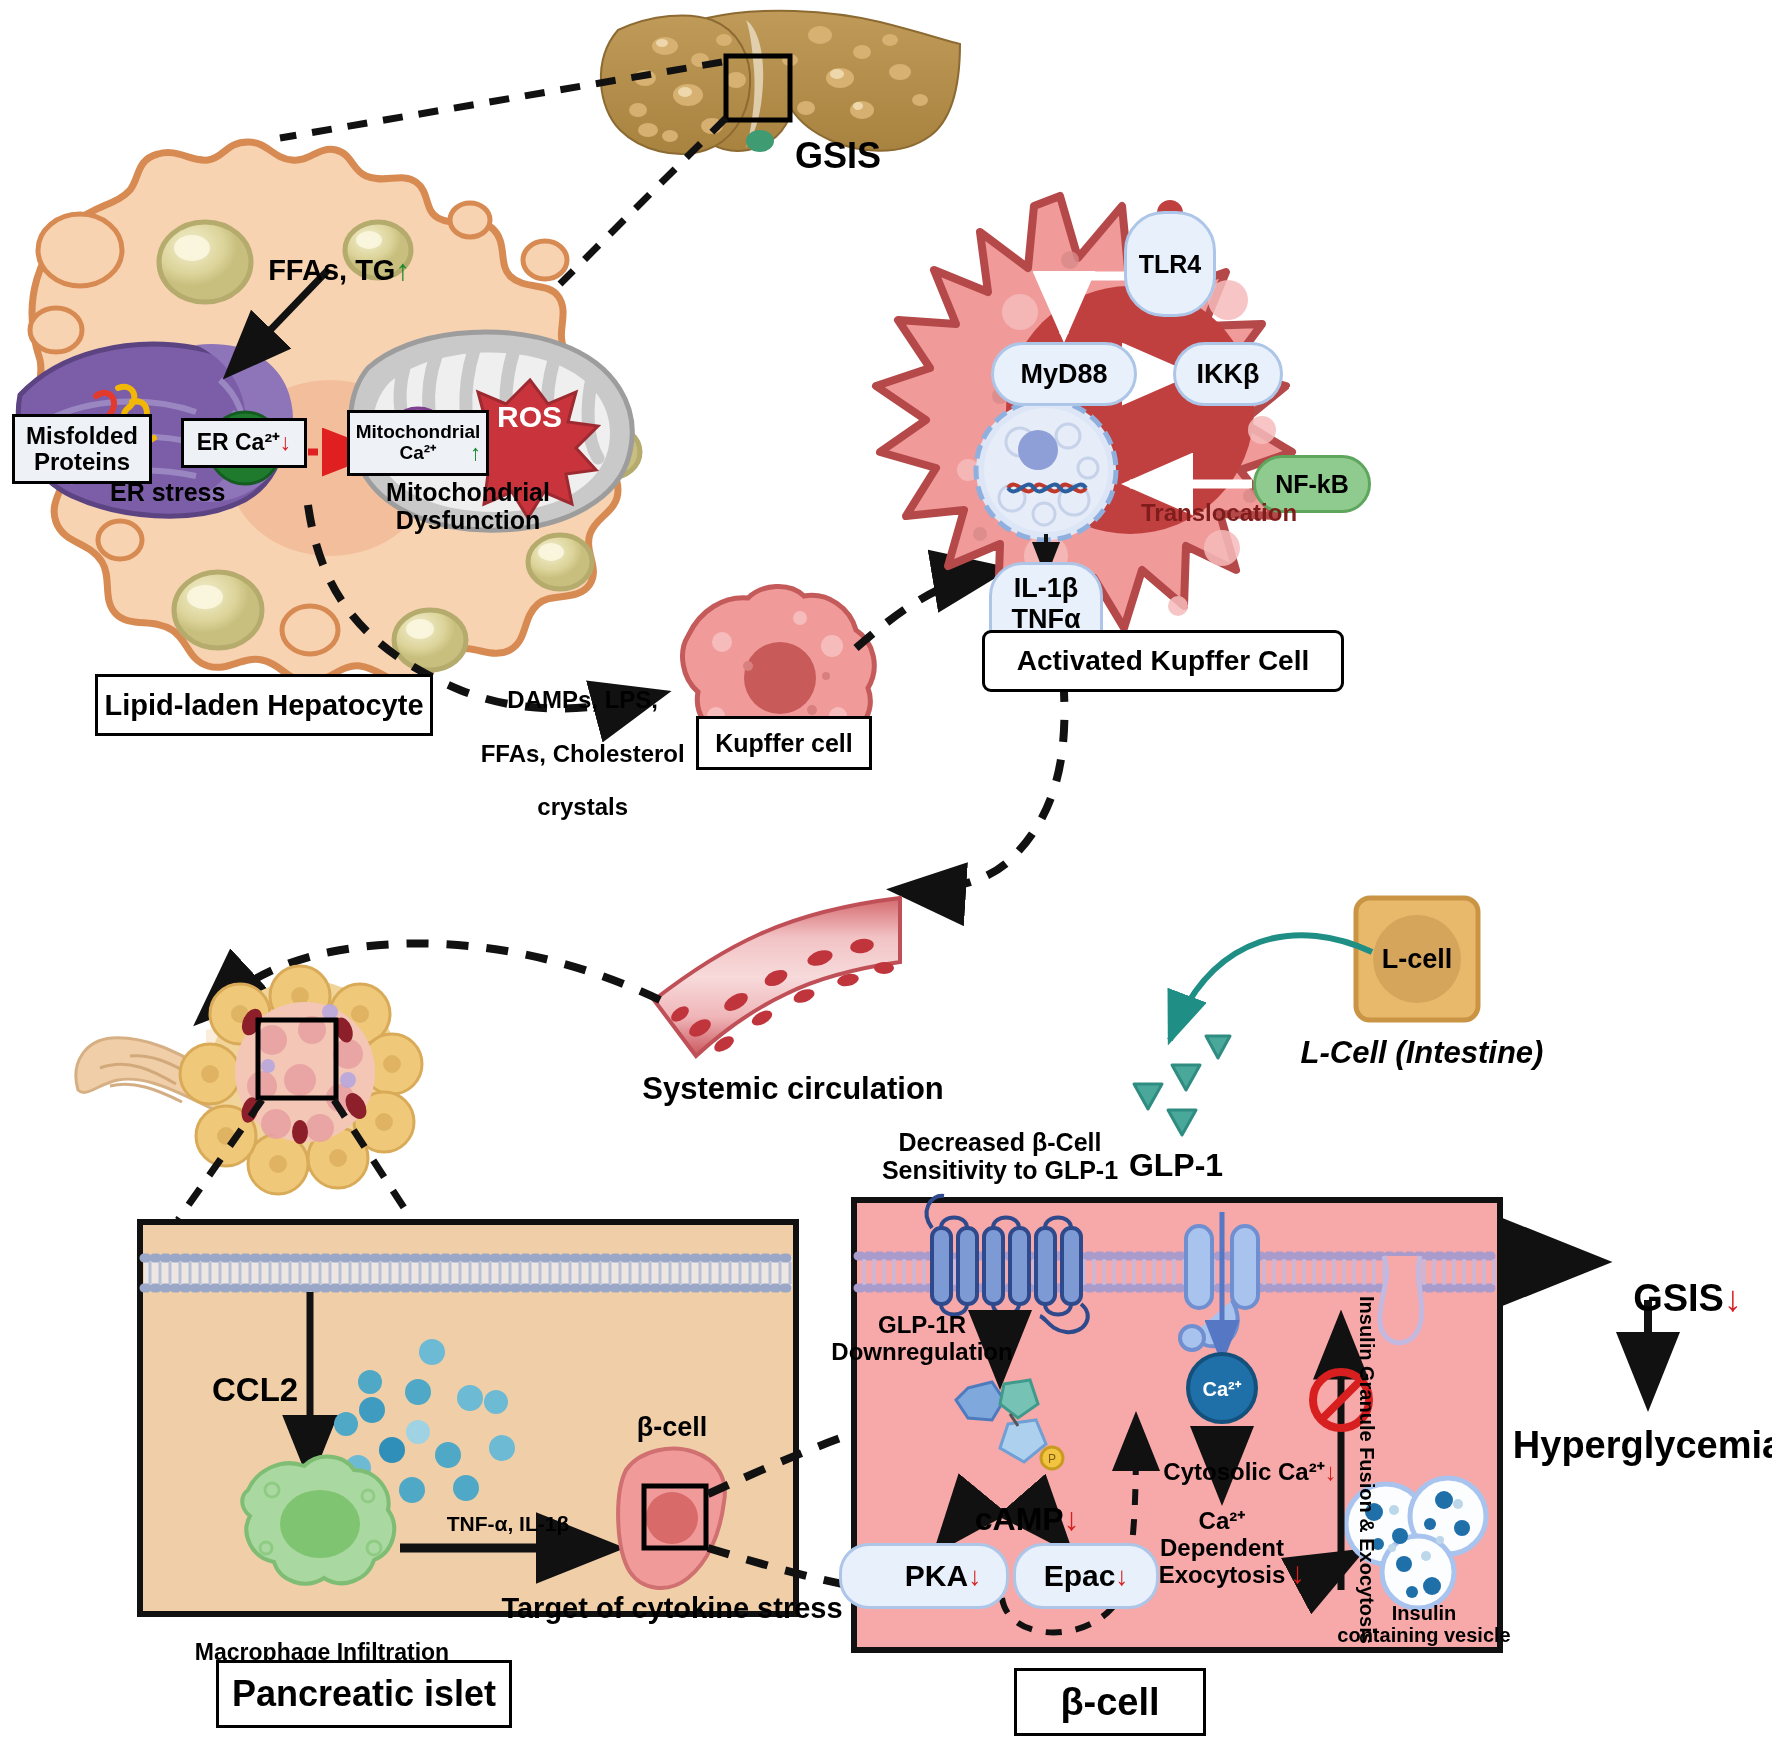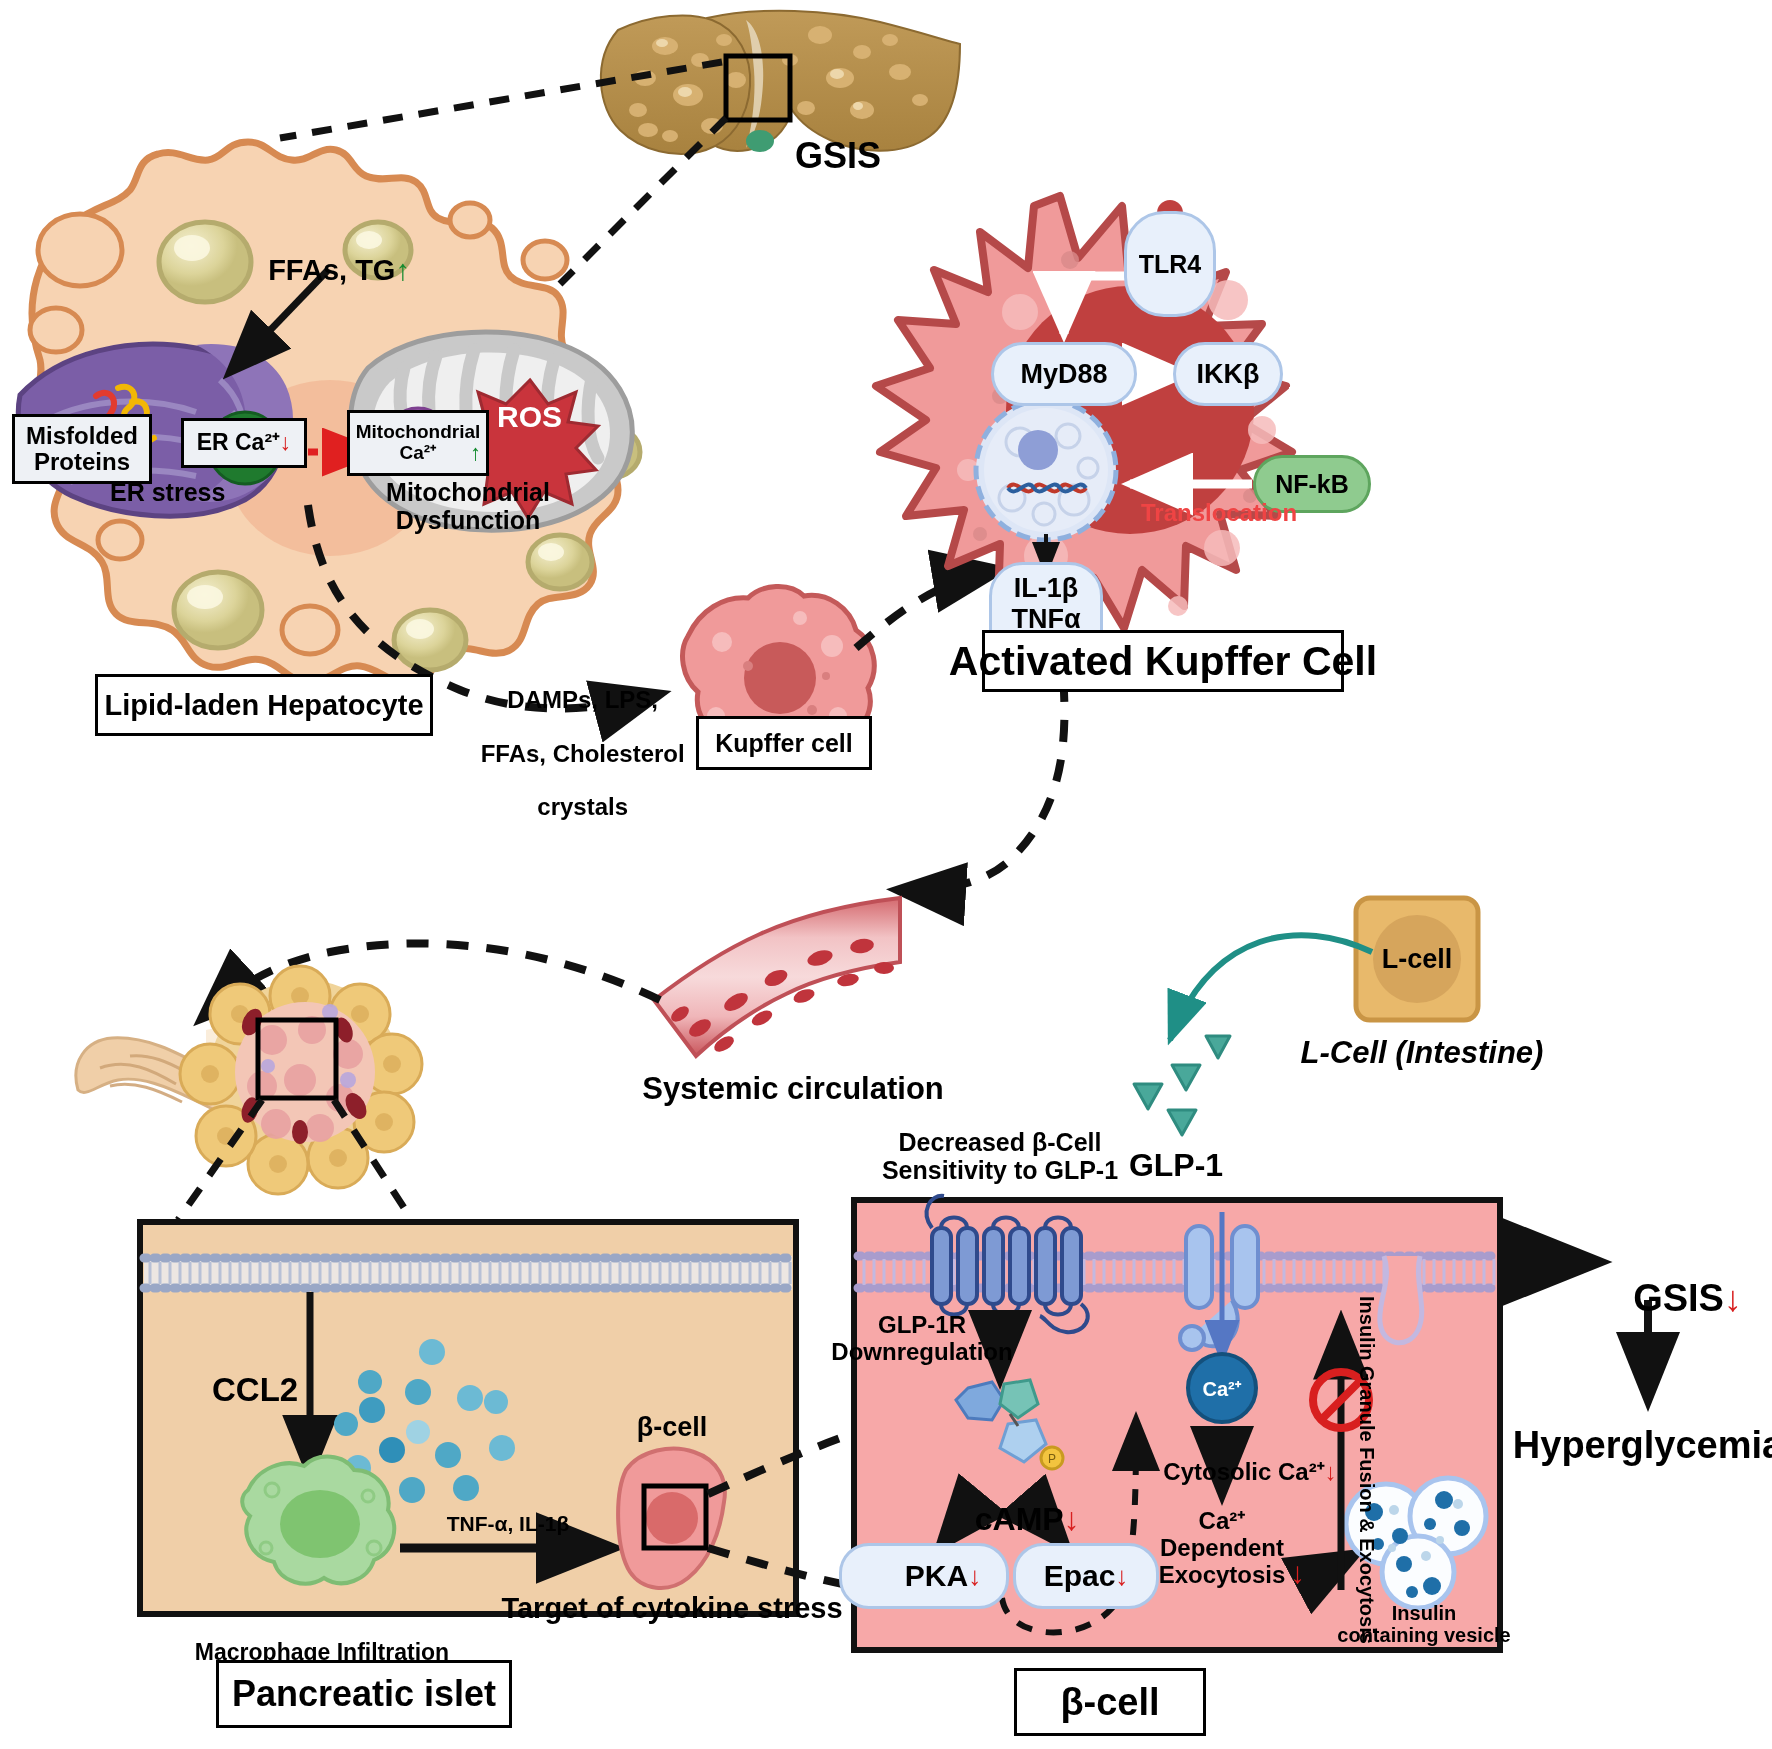--- a/index.html
+++ b/index.html
@@ -672,27 +672,27 @@
 </div>
 
 <div class="pill" style="left:1228px;top:374px;width:104px;height:58px;font-size:27px;">
   <span>IKKβ</span>
 </div>
 
 <div class="pillg" style="left:1312px;top:484px;width:112px;height:52px;font-size:25px;">
   <span>NF-kB</span>
 </div>
 
-<div class="lbl" style="left:1141px;top:500px;font-size:24px;color:#ef4444;text-align:center;">Translocation</div>
+<div class="lbl" style="left:1141px;top:500px;font-size:24px;color:#7f1d1d;text-align:center;">Translocation</div>
 
 <div class="cyto" style="left:1046px;top:620px;width:108px;height:110px;font-size:27px;white-space:pre-line;">IL-1β
 TNFα
 IL-6</div>
 
-<div class="capbox" style="left:1163px;top:630px;width:356px;height:56px;font-size:41px;">
+<div class="capbox" style="left:1163px;top:630px;width:356px;height:56px;font-size:28px;border-radius:9px;">
   <span>Activated Kupffer Cell</span>
 </div>
 
 <div class="lbl ctr" style="left:793px;top:1072px;font-size:31px;">Systemic circulation</div>
 
 <div class="lbl ctr" style="left:1417px;top:944px;font-size:27px;">L-cell</div>
 
 <div class="lbl ctr" style="left:1422px;top:1036px;font-size:31px;font-style:italic;">L-Cell (Intestine)</div>
 
 <div class="lbl ctr" style="left:1176px;top:1148px;font-size:32px;">GLP-1</div>

